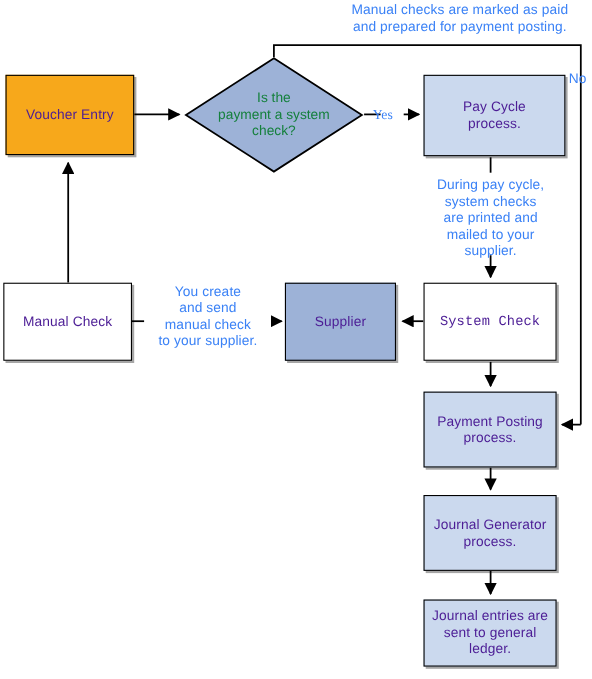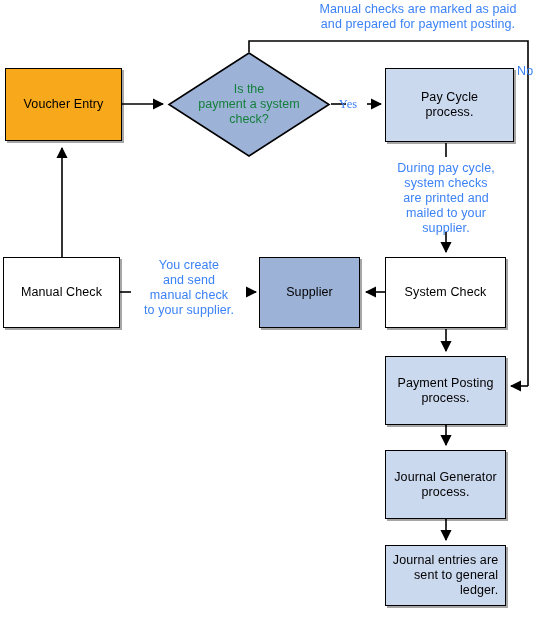--- a/index.html
+++ b/index.html
@@ -29,21 +29,21 @@
   .node {
     position: absolute;
     box-sizing: border-box;
     border: 1.5px solid #000000;
     display: flex;
     align-items: center;
     justify-content: center;
     text-align: center;
     font-size: 12.5px;
     line-height: 15px;
-    color: #000000;
+    color: #4c1d95;
     letter-spacing: 0.1px;
     box-shadow: 2px 2px 0 rgba(0,0,0,0.35);
   }
   .node-orange { background: #F7A81B; }
   .node-lightblue { background: #CBD9EE; }
   .node-blue { background: #9DB2D7; }
   .node-white { background: #FFFFFF; }
   .node .node-label {
     padding: 0 4px;
     white-space: pre-line;
@@ -137,35 +137,35 @@
   </div>
 
   <div class="node node-white" style="left:3px; top:257px; width:117px; height:71px;">
     <span class="node-label">Manual Check</span>
   </div>
 
   <div class="node node-blue" style="left:259px; top:257px; width:101px; height:71px;">
     <span class="node-label">Supplier</span>
   </div>
 
-  <div class="node node-white" style="left:385px; top:257px; width:121px; height:71px;">
+  <div class="node node-white" style="left:385px; top:257px; width:121px; height:71px;font-family:Liberation Mono, monospace;">
     <span class="node-label">System Check</span>
   </div>
 
   <div class="node node-lightblue" style="left:385px; top:356px; width:121px; height:69px;">
     <span class="node-label">Payment Posting
 process.</span>
   </div>
 
   <div class="node node-lightblue" style="left:385px; top:450px; width:121px; height:69px;">
     <span class="node-label">Journal Generator
 process.</span>
   </div>
 
-  <div class="node node-lightblue" style="left:385px; top:545px; width:121px; height:61px;text-align:right;">
+  <div class="node node-lightblue" style="left:385px; top:545px; width:121px; height:61px;">
     <span class="node-label">Journal entries are
 sent to general
 ledger.</span>
   </div>
 
   <div class="edge-label" style="left:298px; top:2px; width:240px;">Manual checks are marked as paid
 and prepared for payment posting.</div>
 
   <div class="edge-label" style="left:517px; top:64px; width:24px; text-align:left;">No</div>
 

